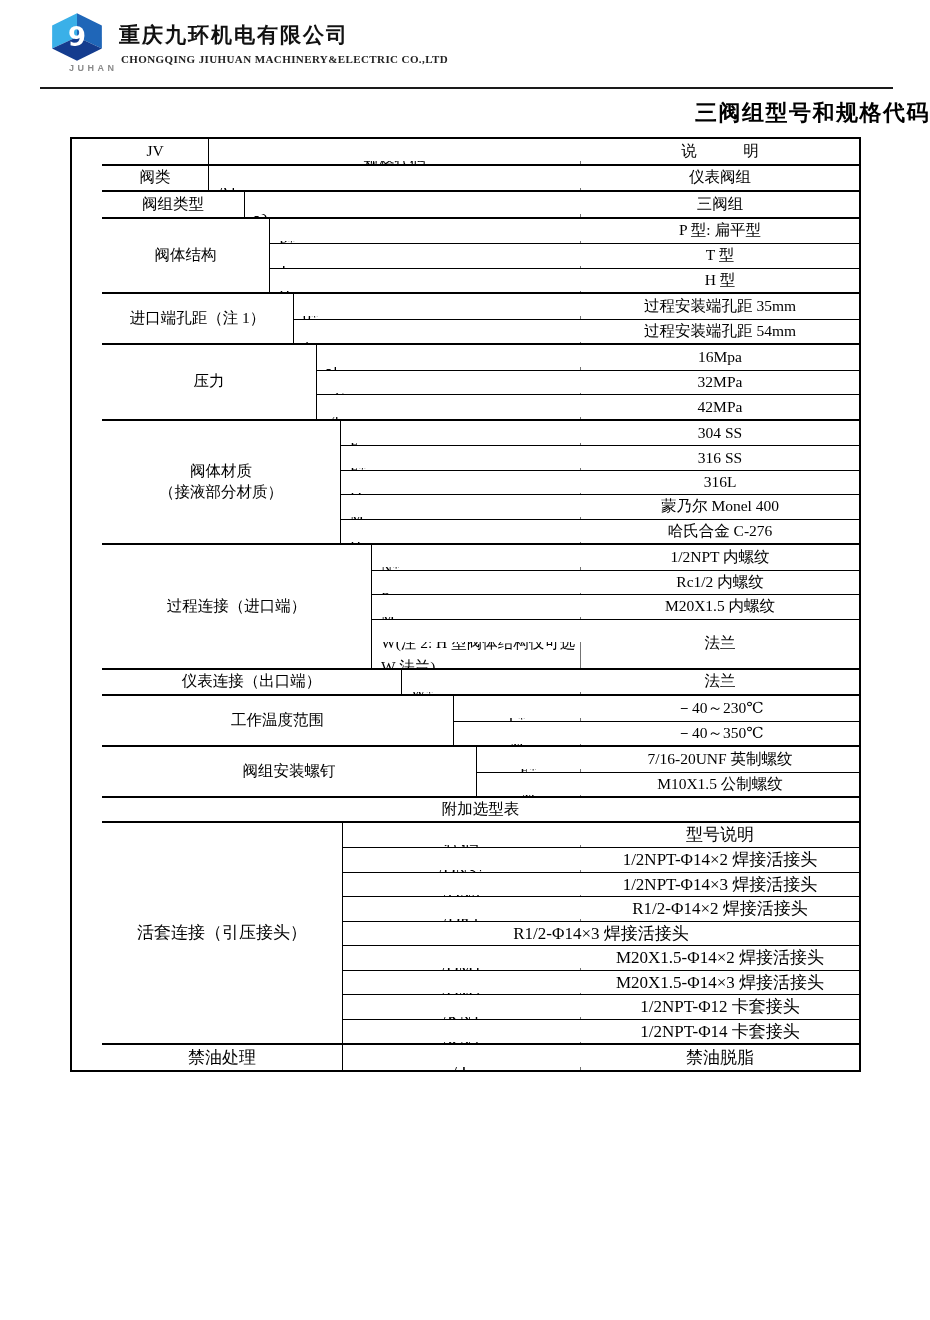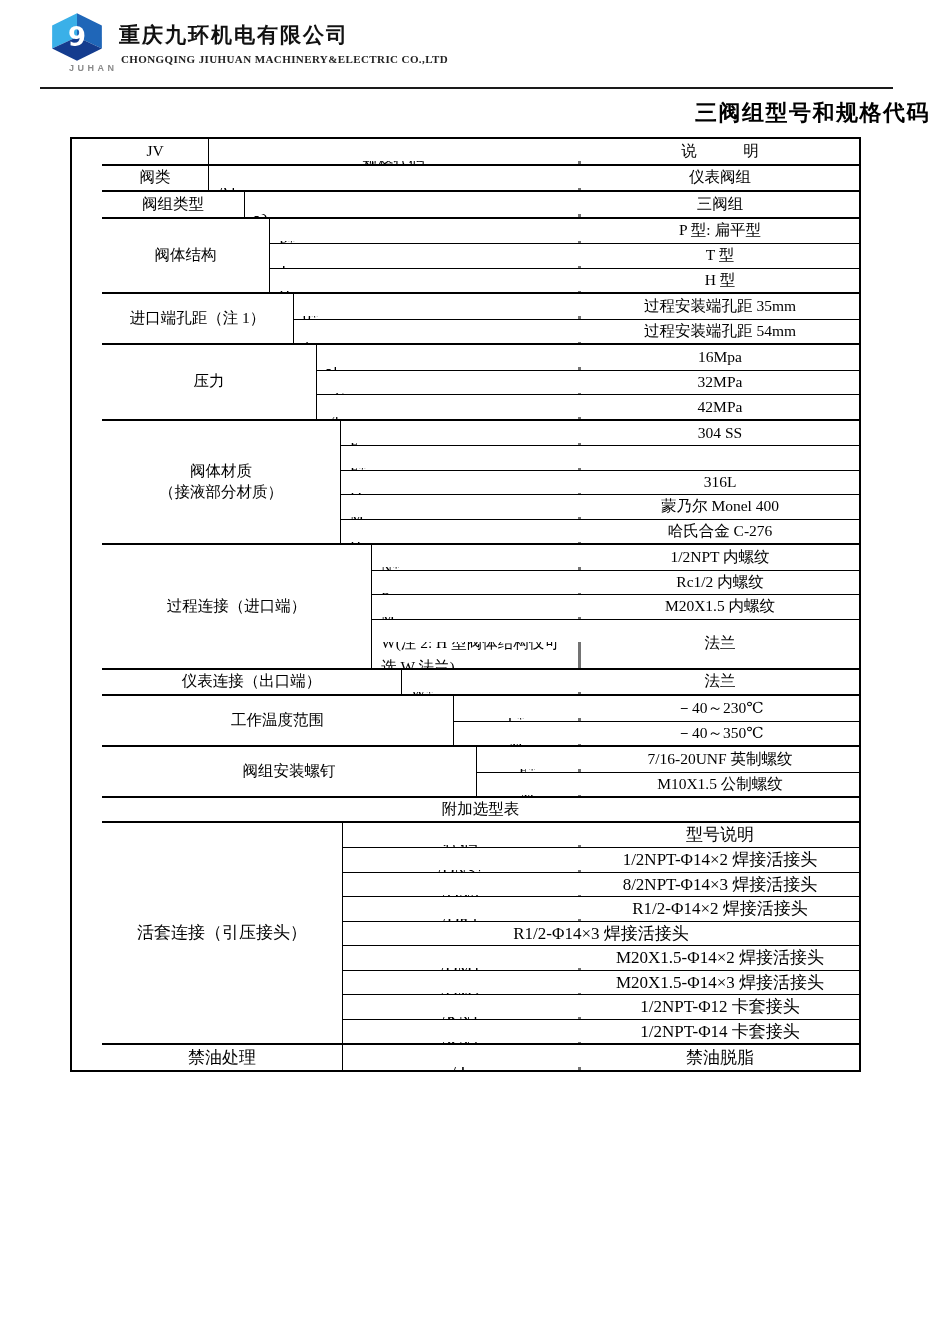--- a/index.html
+++ b/index.html
@@ -53,21 +53,21 @@
     display: flex; align-items: center; justify-content: center;
     text-align: center; white-space: nowrap;
   }
   .label-inner { line-height: 1.35; }
   .rows { flex: 1; display: flex; flex-direction: column; }
   .row { display: flex; height: var(--rh); }
   .row:not(:first-child) { border-top: 1.5px solid #000; }
   .row.tall { height: calc(var(--rh) * 2); }
   .code {
     flex: 0 0 calc(479px - var(--lw)); width: calc(479px - var(--lw));
-    border-right: 3px solid #737373;
+    border-right: 1px solid #737373;
     display: flex; align-items: center;
     padding-left: 9px; white-space: nowrap; overflow: hidden; margin-top: 22px;
   }
   .code.center { justify-content: center; padding-left: 0; }
   .code.wrap { white-space: normal; line-height: 1.5; padding: 1px 4px 1px 9px; }
   .desc {
     flex: 1; display: flex; align-items: center; justify-content: center;
     white-space: nowrap; overflow: hidden;
   }
   .fullrow {
@@ -185,20 +185,21 @@
           <div>（接液部分材质）</div>
         </div>
       </div>
       <div class="rows">
         <div class="row">
           <div class="code">E</div>
           <div class="desc">304 SS</div>
         </div>
         <div class="row">
           <div class="code">F*</div>
+          <div class="desc">316 SS</div>
         </div>
         <div class="row">
           <div class="code">D</div>
           <div class="desc">316L</div>
         </div>
         <div class="row">
           <div class="code">M</div>
           <div class="desc">蒙乃尔 Monel 400</div>
         </div>
         <div class="row">
@@ -276,21 +277,21 @@
         <div class="row">
           <div class="code center">代码</div>
           <div class="desc">型号说明</div>
         </div>
         <div class="row">
           <div class="code center">/DN3*</div>
           <div class="desc">1/2NPT-Φ14×2 焊接活接头</div>
         </div>
         <div class="row">
           <div class="code center">/DN4</div>
-          <div class="desc">8/2NPT-Φ14×3 焊接活接头</div>
+          <div class="desc">1/2NPT-Φ14×3 焊接活接头</div>
         </div>
         <div class="row">
           <div class="code center">/DR1</div>
           <div class="desc">R1/2-Φ14×2 焊接活接头</div>
         </div>
         <div class="row">
           <div class="desc">R1/2-Φ14×3 焊接活接头</div>
         </div>
         <div class="row">
           <div class="code center">/DM1</div>

